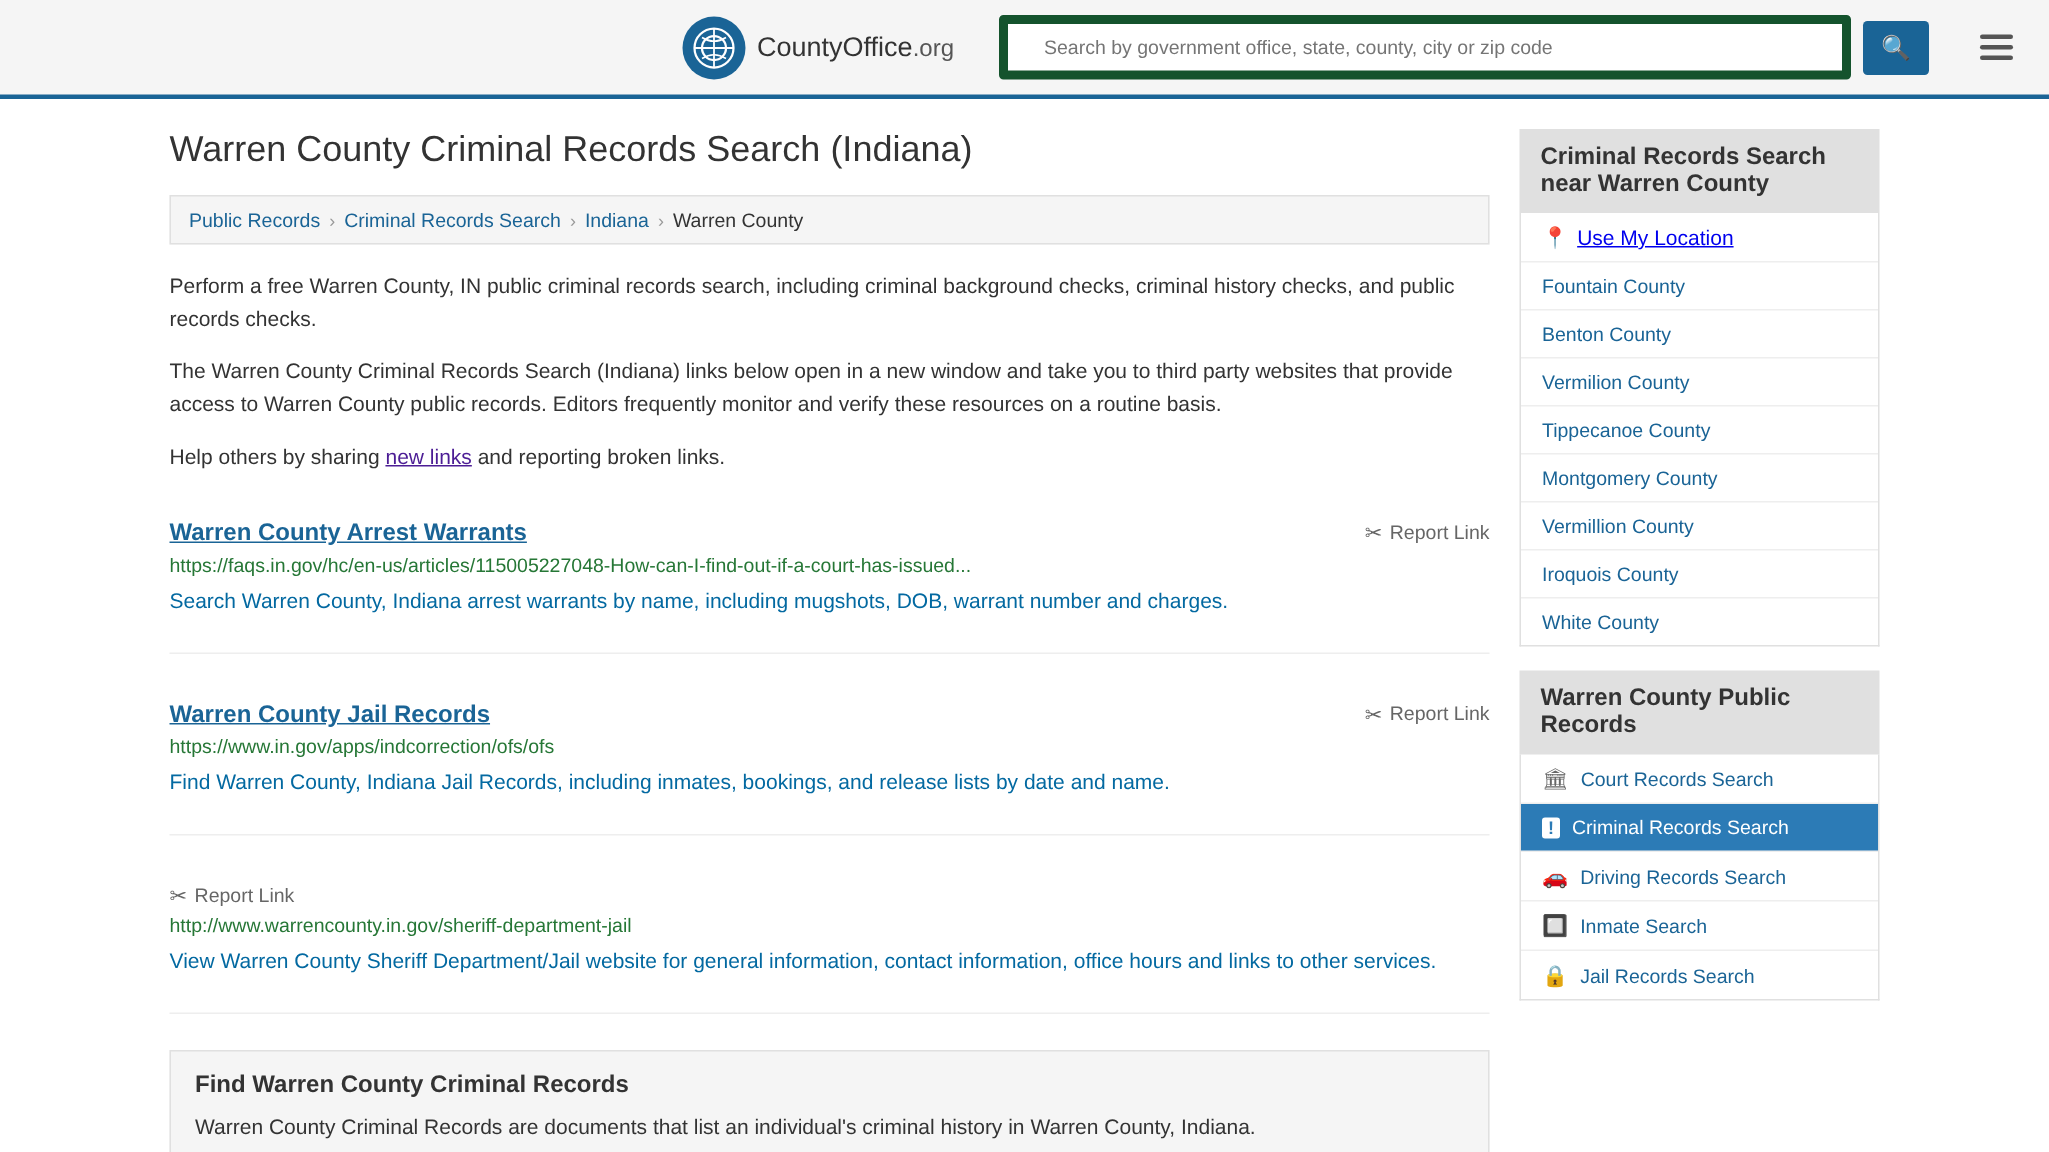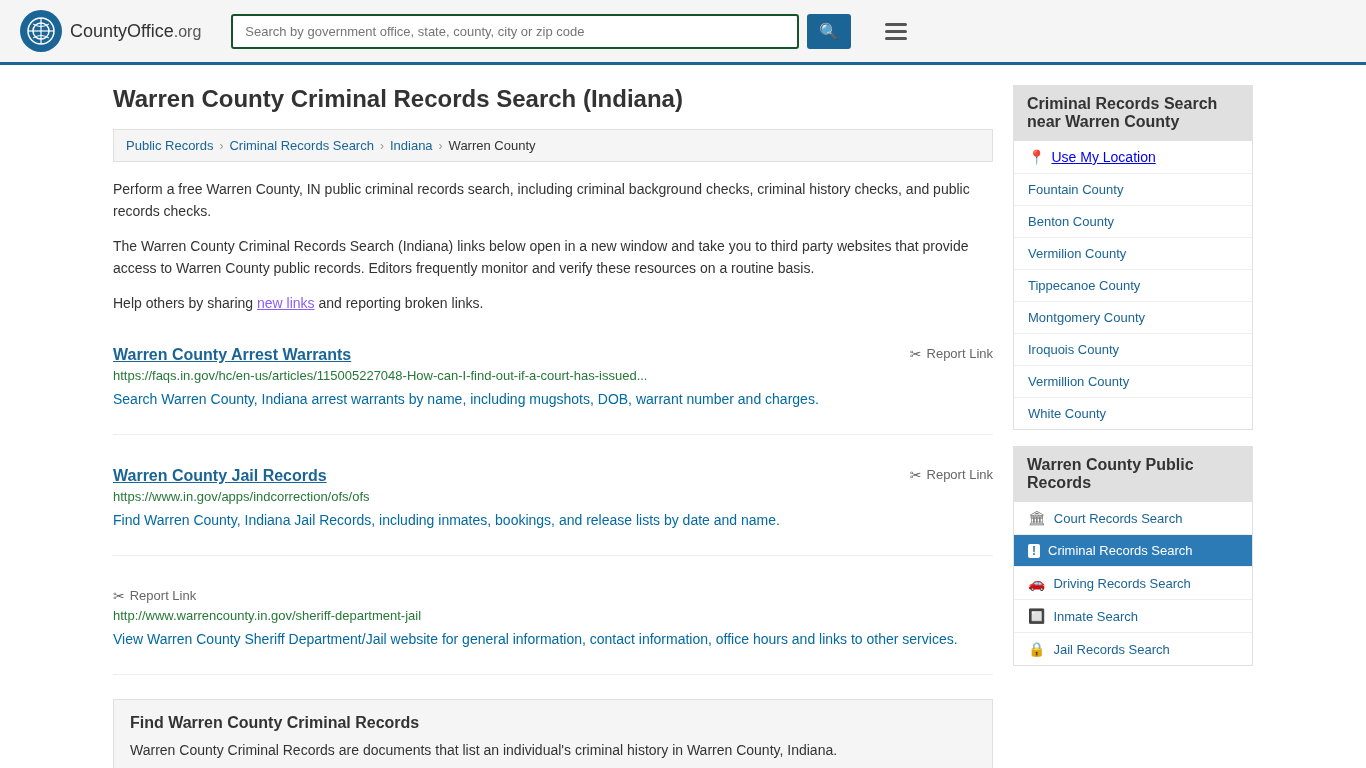--- a/index.html
+++ b/index.html
@@ -5,21 +5,21 @@
     * { margin: 0; padding: 0; box-sizing: border-box; }
     body { font-family: Arial, sans-serif; font-size: 14px; color: #333; background: #fff; }
 
     
     .header {
       background: #f5f5f5;
       border-bottom: 3px solid #1a6496;
       padding: 10px 20px;
       display: flex;
       align-items: center;
-      justify-content: flex-start;
+      justify-content: flex-end;
     }
     .logo-area {
       display: flex;
       align-items: center;
       gap: 8px;
     }
     .logo-circle {
       width: 42px;
       height: 42px;
       background: #1a6496;
@@ -42,22 +42,22 @@
     .search-area {
       display: flex;
       align-items: center;
       gap: 8px;
       flex: 1;
       max-width: 620px;
       margin: 0 30px;
     }
     .search-input {
       flex: 1;
-      padding: 8px 12px;
-      border: 2px solid #14532d;
+      padding: 8px 24px;
+      border: 6px solid #14532d;
       border-radius: 3px;
       font-size: 13px;
       color: #737373;
     }
     .search-btn {
       background: #1a6496;
       border: none;
       padding: 8px 12px;
       cursor: pointer;
       color: white;
@@ -95,21 +95,21 @@
       flex: 1;
     }
     .sidebar {
       width: 240px;
       flex-shrink: 0;
     }
 
     
     .page-title {
       font-size: 24px;
-      font-weight: bold;
+      font-weight: normal;
       color: #333;
       margin-bottom: 16px;
     }
 
     
     .breadcrumb {
       background: #f5f5f5;
       padding: 8px 12px;
       border: 1px solid #e0e0e0;
       font-size: 13px;
@@ -126,21 +126,21 @@
     .breadcrumb-sep { color: #999; font-size: 12px; }
 
     
     .description {
       font-size: 14px;
       line-height: 1.6;
       margin-bottom: 12px;
       color: #333;
     }
     .description a {
-      color: #8b5cf6;
+      color: #4c1d95;
       text-decoration: underline;
     }
 
     
     .record-item {
       margin-bottom: 24px;
       padding-bottom: 24px;
       border-bottom: 1px solid #eee;
     }
     .record-title {
@@ -377,24 +377,24 @@
         <div class="sidebar-item">
           <a href="#">Vermilion County</a>
         </div>
         <div class="sidebar-item">
           <a href="#">Tippecanoe County</a>
         </div>
         <div class="sidebar-item">
           <a href="#">Montgomery County</a>
         </div>
         <div class="sidebar-item">
+          <a href="#">Vermillion County</a>
+        </div>
+        <div class="sidebar-item">
           <a href="#">Iroquois County</a>
-        </div>
-        <div class="sidebar-item">
-          <a href="#">Vermillion County</a>
         </div>
         <div class="sidebar-item">
           <a href="#">White County</a>
         </div>
       </div>
     </div>
 
     <div class="sidebar-box">
       <div class="sidebar-header">Warren County Public Records</div>
       <div class="sidebar-content">

